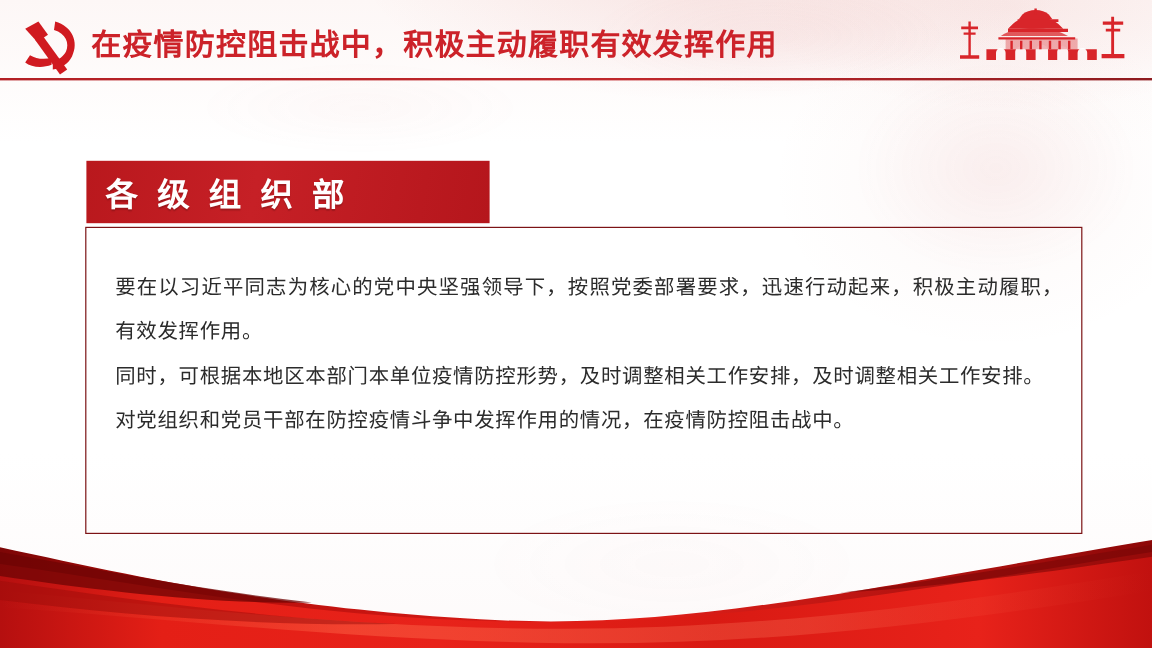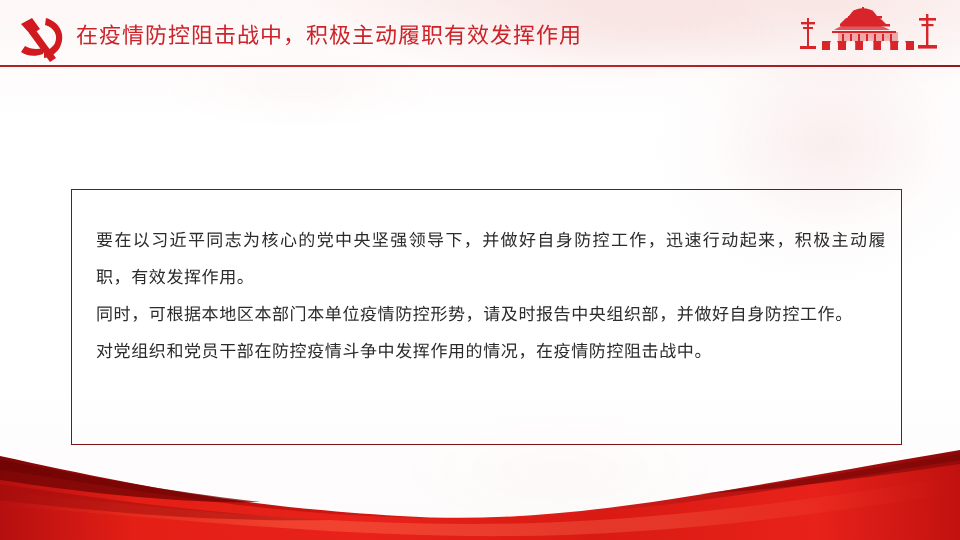--- a/index.html
+++ b/index.html
@@ -53,22 +53,22 @@
     background: linear-gradient(90deg,#b32025 0%, #c0282c 55%, #8e1b1f 100%);
   }
   .emblem {
     position: absolute;
     left: 12px; top: 14px;
     width: 58px; height: 50px;
   }
   .header-title {
     position: absolute;
     left: 76px; top: 25px;
-    font-size: 22px;
-    font-weight: 400;
+    font-size: 25px;
+    font-weight: 700;
     letter-spacing: 1px;
     color: #cc2229;
     white-space: nowrap;
     line-height: 1;
     text-align: center;
   }
   .gate {
     position: absolute;
     right: 0; top: 0;
     width: 200px; height: 68px;
@@ -200,25 +200,28 @@
         <path d="M102 7 h2 v5 h-2 z"></path>
 
         <path d="M82 34 h2 v7 h-2 z M90 34 h2 v7 h-2 z M98 34 h2 v7 h-2 z
                  M106 34 h2 v7 h-2 z M114 34 h2 v7 h-2 z M122 34 h2 v7 h-2 z M130 34 h2 v7 h-2 z"></path>
       </g>
     </svg>
 
     <div class="header-underline"></div>
   </div>
 
+  <div class="section-banner">
+    <span class="section-banner-text">各级组织部</span>
+  </div>
 
   <div class="content-box"></div>
   <div class="content-body">
-    <p class="para">要在以习近平同志为核心的党中央坚强领导下，并做好自身防控工作，迅速行动起来，积极主动履职，有效发挥作用。</p>
-    <p class="para">同时，可根据本地区本部门本单位疫情防控形势，请及时报告中央组织部，并做好自身防控工作。</p>
+    <p class="para">要在以习近平同志为核心的党中央坚强领导下，按照党委部署要求，迅速行动起来，积极主动履职，有效发挥作用。</p>
+    <p class="para">同时，可根据本地区本部门本单位疫情防控形势，及时调整相关工作安排，及时调整相关工作安排。</p>
     <p class="para">对党组织和党员干部在防控疫情斗争中发挥作用的情况，在疫情防控阻击战中。</p>
   </div>
 
   <svg class="ribbon" viewBox="0 0 960 110" preserveAspectRatio="none">
     <defs>
       <linearGradient id="rib1" x1="0" y1="0" x2="1" y2="0">
         <stop offset="0%" stop-color="#b50f0f"></stop>
         <stop offset="14%" stop-color="#e41f16"></stop>
         <stop offset="38%" stop-color="#e8221a"></stop>
         <stop offset="62%" stop-color="#d91a13"></stop>

